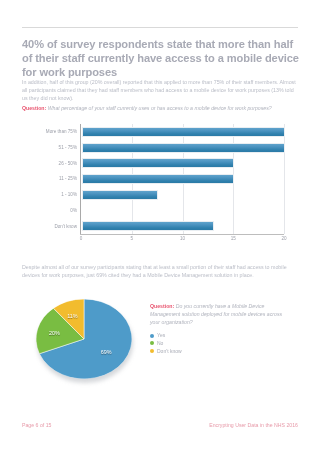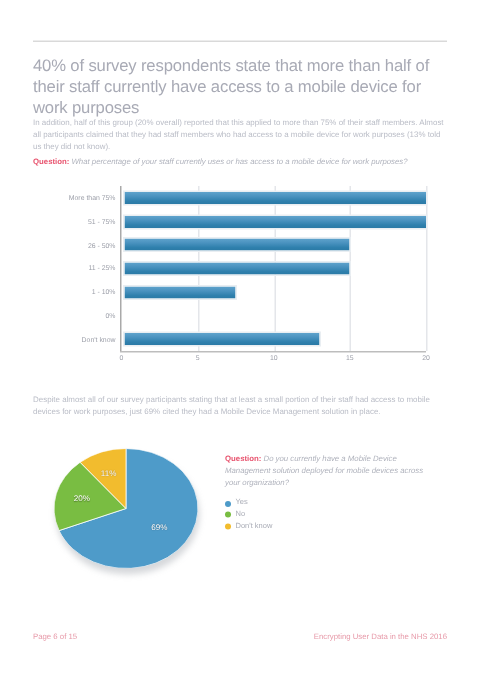--- a/index.html
+++ b/index.html
@@ -32,21 +32,21 @@
   }
 
   
   .headline {
     position: absolute;
     left: 22px; top: 31px;
     width: 280px;
     font-size: 11.1px;
     line-height: 13.6px;
     color: #a8aab5;
-    font-weight: normal;
+    font-weight: bold;
     letter-spacing: -0.1px;
   }
 
   
   .para1 {
     position: absolute;
     left: 22px; top: 73px;
     width: 278px;
     font-size: 5.3px;
     line-height: 8.1px;

